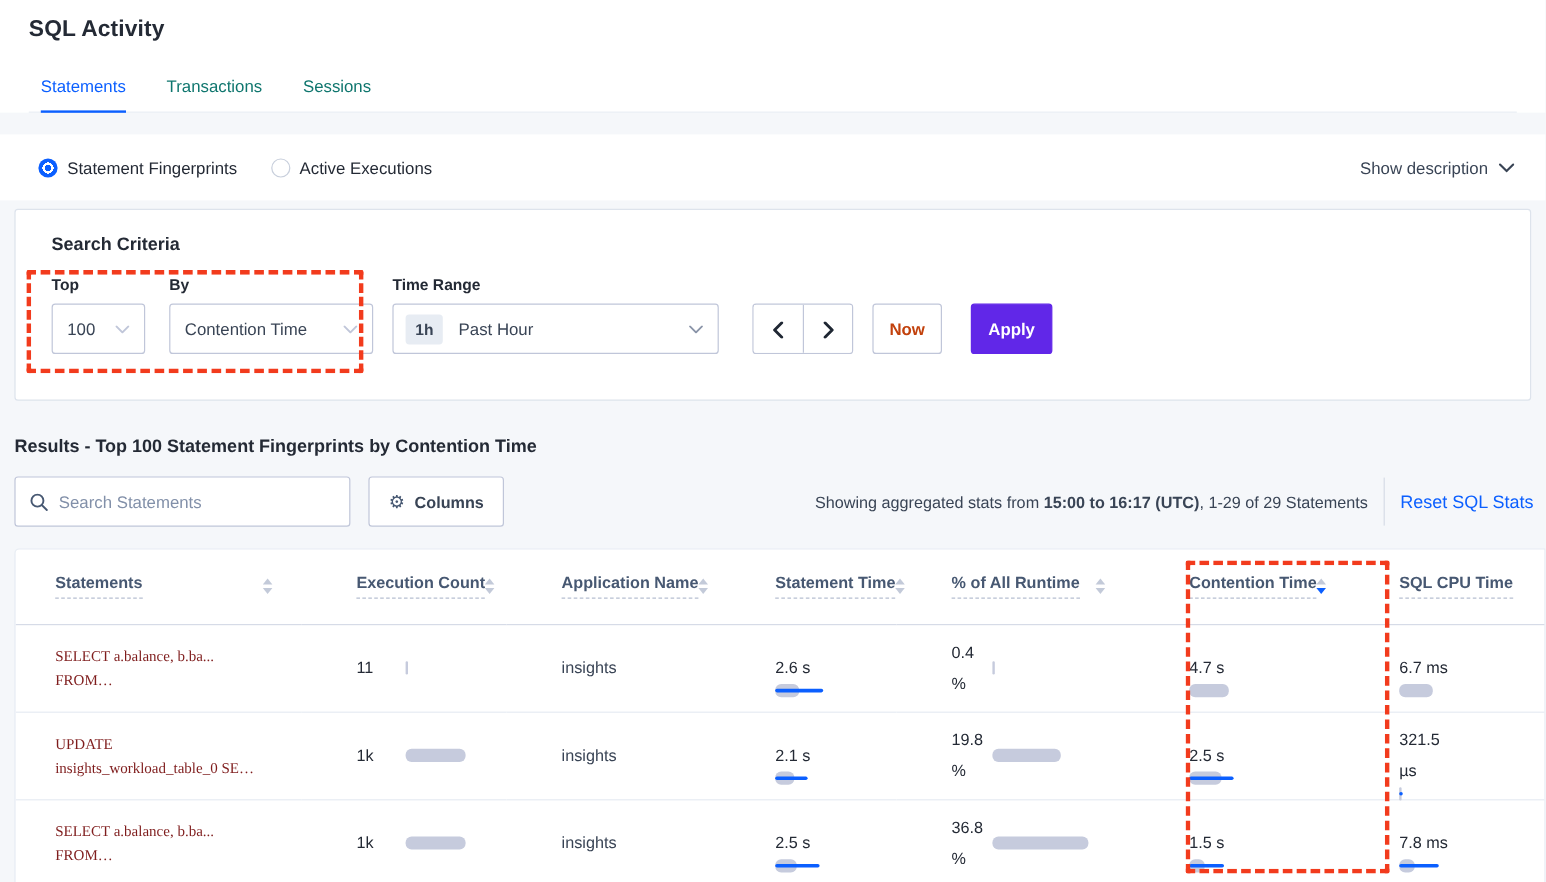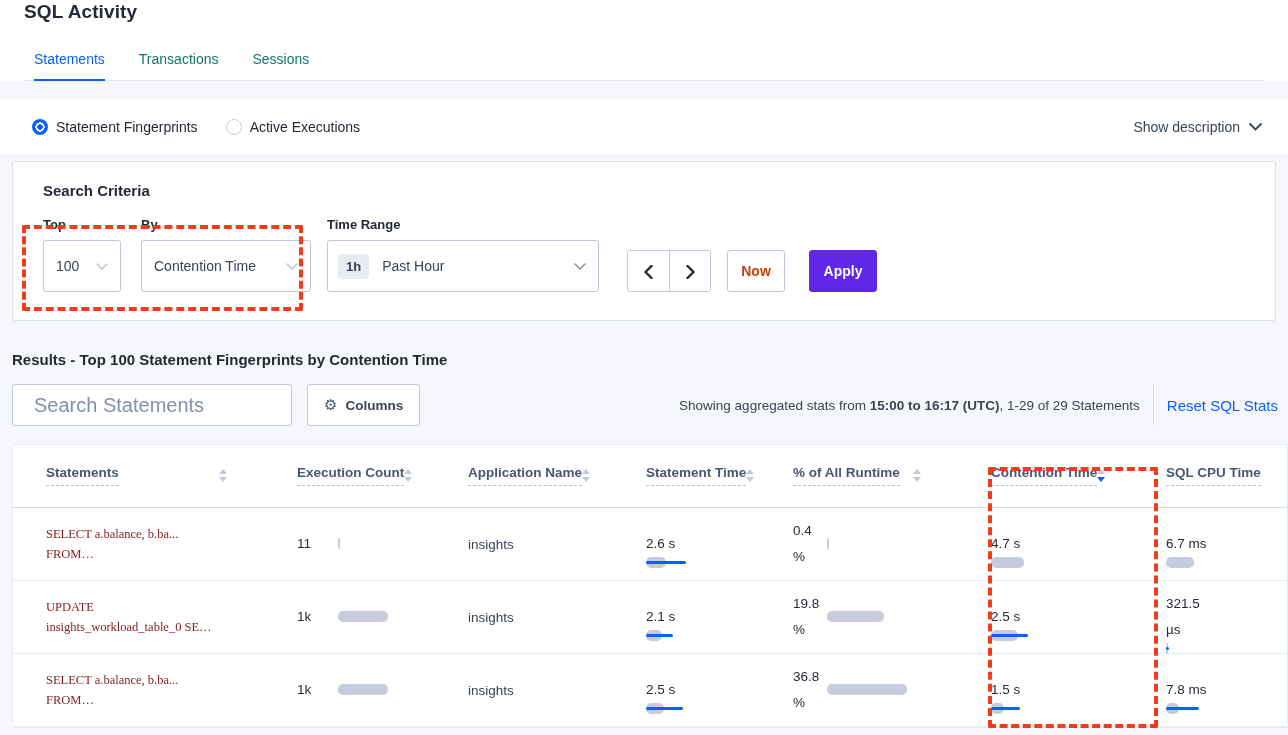--- a/index.html
+++ b/index.html
@@ -4,21 +4,21 @@
 <style>
   * { box-sizing: border-box; margin: 0; padding: 0; }
   html,body { width:1288px; height:735px; }
   body {
     font-family: "Liberation Sans", "DejaVu Sans", sans-serif;
     background:#f5f7fa; color:#242a35; overflow:hidden;
   }
   .page { position:relative; width:1288px; height:735px; }
 
   
-  .top { background:#fff; padding:1px 24px 0 24px; }
+  .top { background:#fff; padding:14px 24px 0 24px; }
   .page-title { font-size:19px; font-weight:700; color:#242a35; letter-spacing:.1px; }
   .tabs { display:flex; gap:34px; margin-top:20px; padding-left:10px; border-bottom:1px solid #e7ecf3; }
   .tab { font-size:14px; color:#0f766e; padding:8px 0 13px 0; position:relative; cursor:pointer; }
   .tab.active { color:#0b5fff; }
   .tab.active::after { content:""; position:absolute; left:0; right:0; bottom:-1px; height:2px; background:#0b5fff; }
 
   .graybody { background:#f5f7fa; padding-top:18px; }
 
   
   .radio-band { background:#fff; height:55px; display:flex; align-items:center; padding:0 26px 0 32px; }
@@ -28,38 +28,38 @@
   .radio-circle.off { background:#fff; border:1px solid #c8cfdc; }
   .radio-label { font-size:14px; color:#242a35; }
   .show-desc { margin-left:auto; display:flex; align-items:center; gap:9px; font-size:14px; color:#394455; cursor:pointer; }
 
   
   .search-card { margin:7px 12px 0 12px; height:160px; background:#fff; border:1px solid #dde3ec; border-radius:3px; padding:20px 24px 0 30px; }
   .card-heading { font-size:15px; font-weight:700; color:#242a35; }
   .controls { display:flex; margin-top:18px; }
   .ctrl { display:flex; flex-direction:column; }
   .ctrl-label { font-size:13px; font-weight:700; color:#242a35; margin-bottom:8px; }
-  .select { height:52px; background:#fff; border:1px solid #c0c6d9; border-radius:3px; display:flex; align-items:center; padding:0 12px; font-size:14px; color:#394455; cursor:pointer; }
+  .select { height:42px; background:#fff; border:1px solid #c0c6d9; border-radius:3px; display:flex; align-items:center; padding:0 12px; font-size:14px; color:#394455; cursor:pointer; }
   .select .chev { margin-left:auto; }
   .sel-top { width:78px; margin-right:20px; }
   .sel-by { width:170px; margin-right:16px; }
   .sel-time { width:272px;padding-left:10px; }
   .time-badge { background:#e7ecf3; color:#394455; font-size:13px; font-weight:700; border-radius:3px; padding:5px 8px; margin-right:13px; }
   .arrow-group { display:flex; margin-left:28px; align-self:flex-end; border:1px solid #c0c6d9; border-radius:3px; overflow:hidden; height:42px; }
   .arrow-btn { width:41px; height:42px; background:#fff; display:flex; align-items:center; justify-content:center; cursor:pointer; border:none; }
   .arrow-btn + .arrow-btn { border-left:1px solid #c0c6d9; }
   .btn { height:42px; border-radius:3px; font-size:14px; font-weight:700; display:flex; align-items:center; justify-content:center; cursor:pointer; align-self:flex-end; font-family:inherit; }
   .btn-now { width:58px; margin-left:16px; background:#fff; border:1px solid #c0c6d9; color:#c2410c; }
   .btn-apply { width:68px; margin-left:24px; background:#6127e8; border:1px solid #6127e8; color:#fff; }
 
   
   .results-heading { margin:30px 12px 0 12px; font-size:15px; font-weight:700; color:#242a35; }
   .toolbar { margin:16px 10px 0 12px; display:flex; align-items:center; }
   .search-box { width:280px; height:42px; border:1px solid #c0c6d9; border-radius:3px; background:#fff; display:flex; align-items:center; padding:0 12px; }
-  .search-box input { border:none; outline:none; flex:1; font-size:20px; color:#394455; margin-left:9px; font-family:inherit; background:transparent; }
+  .search-box input { border:none; outline:none; flex:1; font-size:14px; color:#394455; margin-left:9px; font-family:inherit; background:transparent; }
   .search-box input::placeholder { color:#8290a9; }
   .tb-btn { height:42px; background:#fff; border:1px solid #c0c6d9; border-radius:3px; display:flex; align-items:center; gap:8px; padding:0 16px; font-size:13.5px; font-weight:700; color:#394455; margin-left:15px; cursor:pointer; font-family:inherit; }
   .gear-glyph { font-size:15px; color:#475872; font-weight:400; }
   .toolbar-right { margin-left:auto; display:flex; align-items:center; }
   .showing-text { font-size:13.5px; color:#394455; }
   .showing-text b { font-weight:700; }
   .tb-divider { width:1px; height:40px; background:#d6dbe7; margin:0 13px; }
   .reset-link { font-size:15px; color:#0b5fff; cursor:pointer; white-space:nowrap; }
 
   

